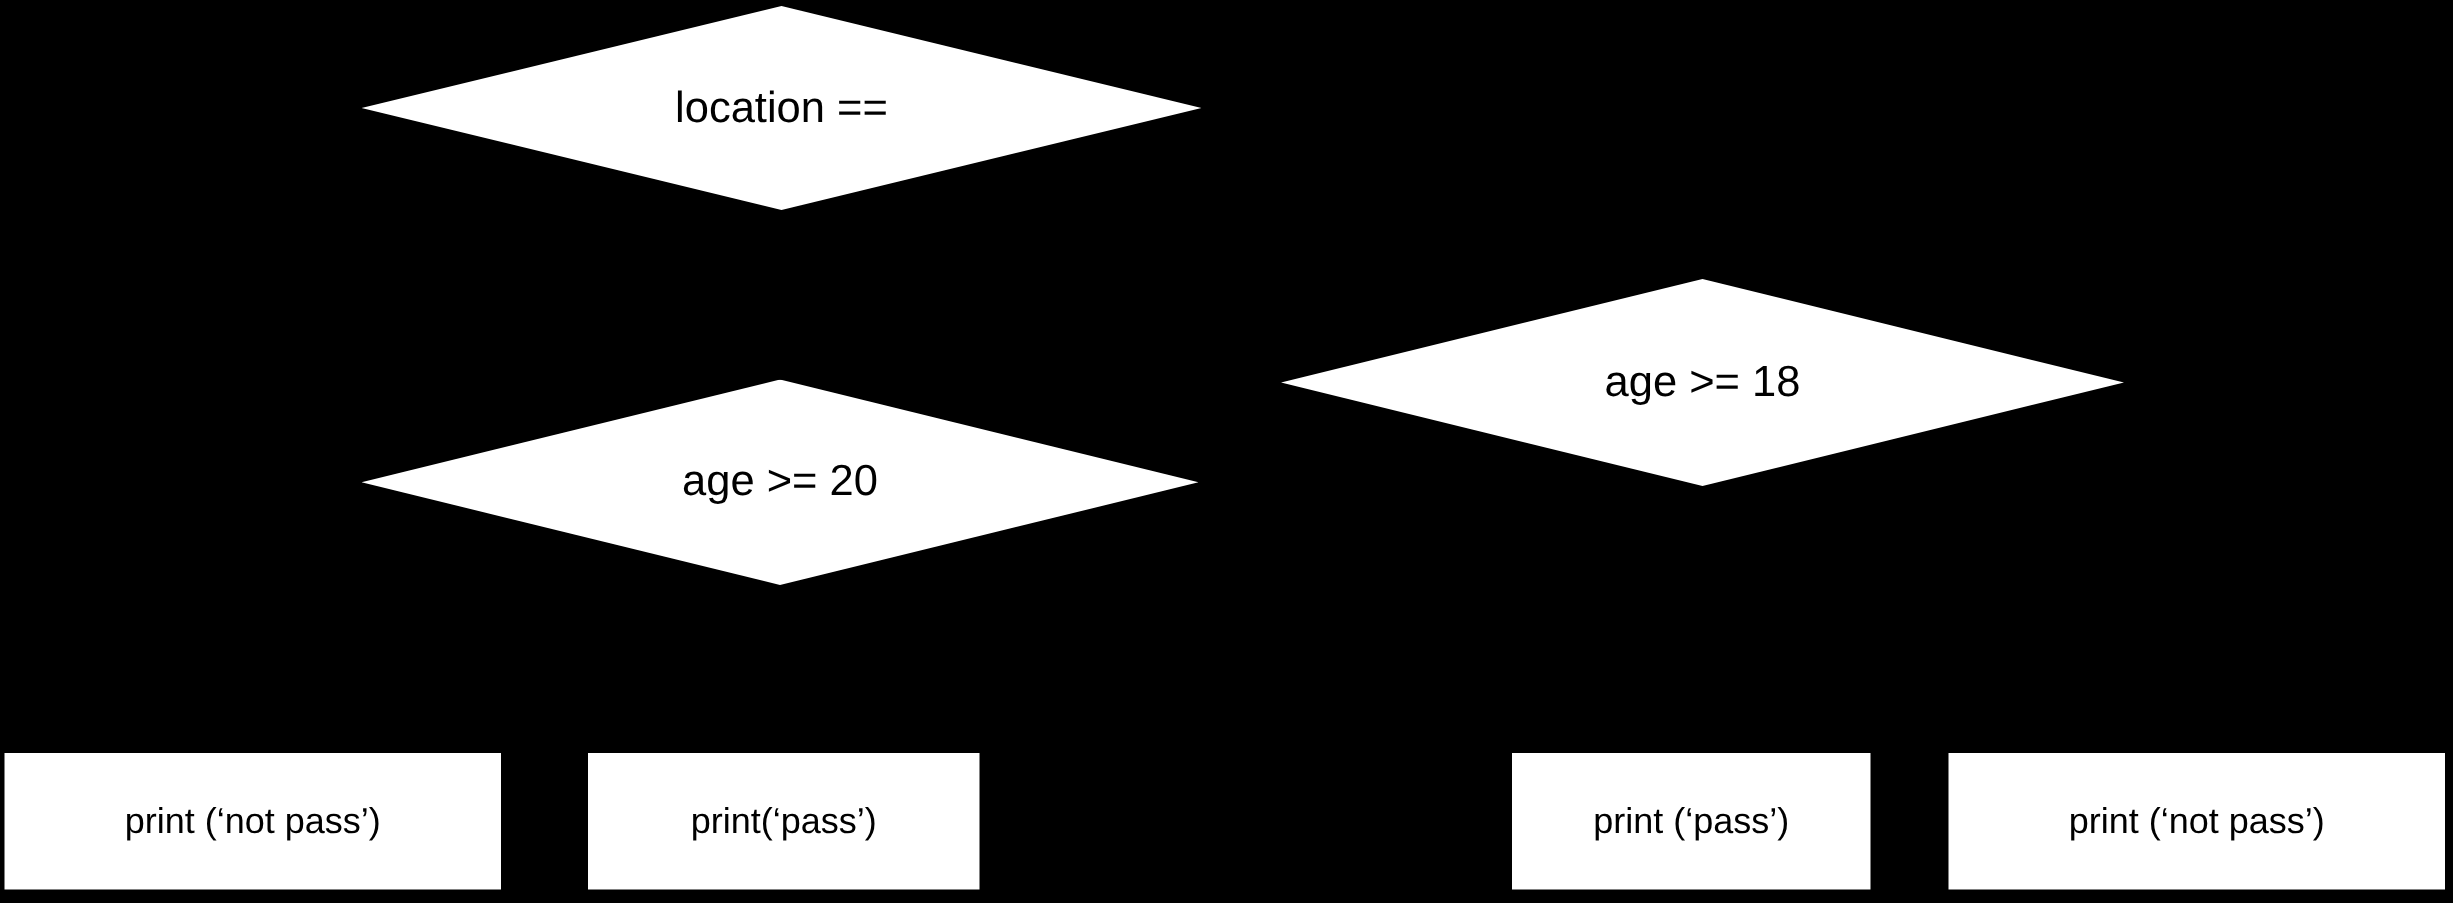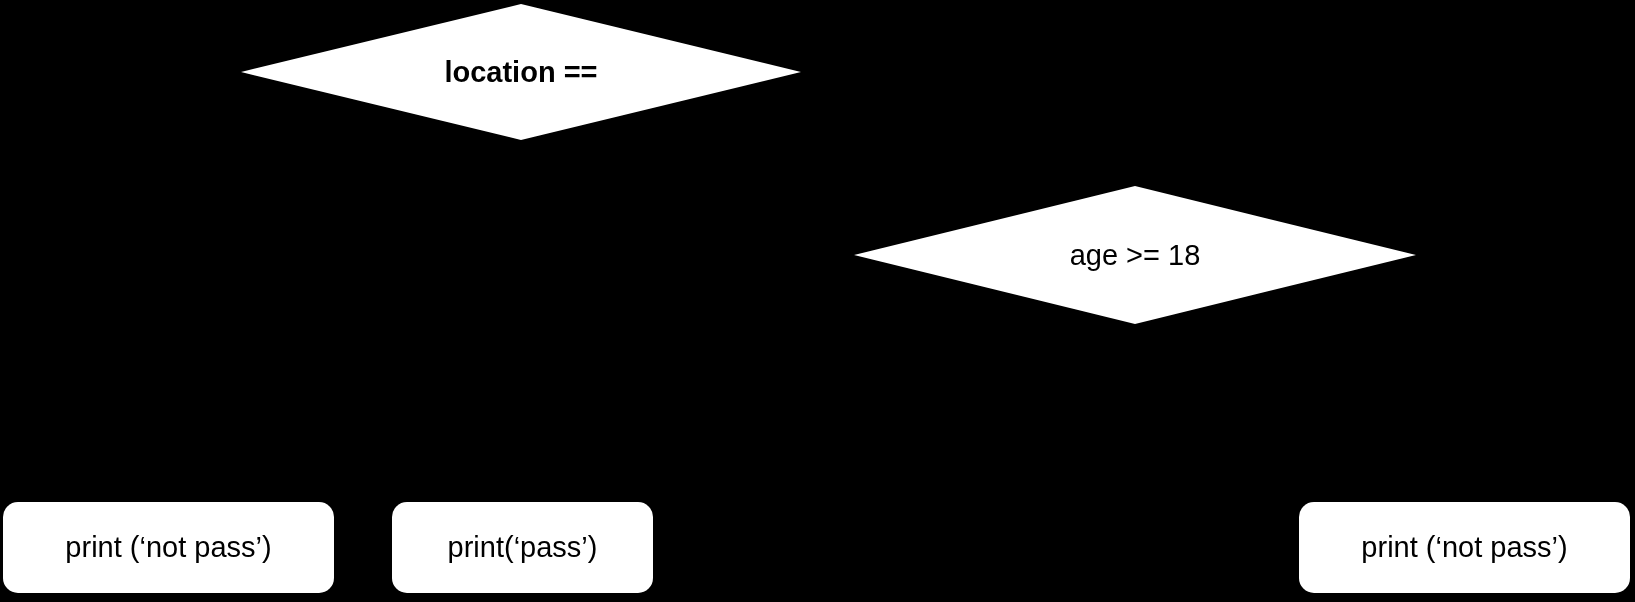--- a/index.html
+++ b/index.html
@@ -33,57 +33,64 @@
     line-height: 1.45;
   }
   .diamond .label span { display: block; }
   .rect {
     position: absolute;
     background: var(--node-fill);
     display: flex;
     align-items: center;
     justify-content: center;
     text-align: center;
-    font-size: 29px;
-    border-radius: 15px;
+    font-size: 24px;
   }
   
-  #d-location { left: 241px; top: 4px;   width: 560px; height: 136px; font-weight: bold; }
+  #d-location { left: 241px; top: 4px;   width: 560px; height: 136px; }
   #d-age20    { left: 241px; top: 253px; width: 558px; height: 137px; }
   #d-age18    { left: 854px; top: 186px; width: 562px; height: 138px; }
   
   #o-notpass-left  { left: 3px;    top: 502px; width: 331px; height: 91px; }
   #o-pass-left     { left: 392px;  top: 502px; width: 261px; height: 91px; }
   #o-pass-right    { left: 1008px; top: 502px; width: 239px; height: 91px; }
   #o-notpass-right { left: 1299px; top: 502px; width: 331px; height: 91px; }
 </style>
 </head>
 <body>
 
 <div class="canvas">
 
   <div class="diamond" id="d-location">
     <div class="label">
       <span>location ==</span>
     </div>
   </div>
 
+  <div class="diamond" id="d-age20">
+    <div class="label">
+      <span>age &gt;= 20</span>
+    </div>
+  </div>
 
   <div class="diamond" id="d-age18">
     <div class="label">
       <span>age &gt;= 18</span>
     </div>
   </div>
 
   <div class="rect" id="o-notpass-left">
     <span>print (‘not pass’)</span>
   </div>
 
   <div class="rect" id="o-pass-left">
     <span>print(‘pass’)</span>
   </div>
 
+  <div class="rect" id="o-pass-right">
+    <span>print (‘pass’)</span>
+  </div>
 
   <div class="rect" id="o-notpass-right">
     <span>print (‘not pass’)</span>
   </div>
 
 </div>
 
 </body></html>

